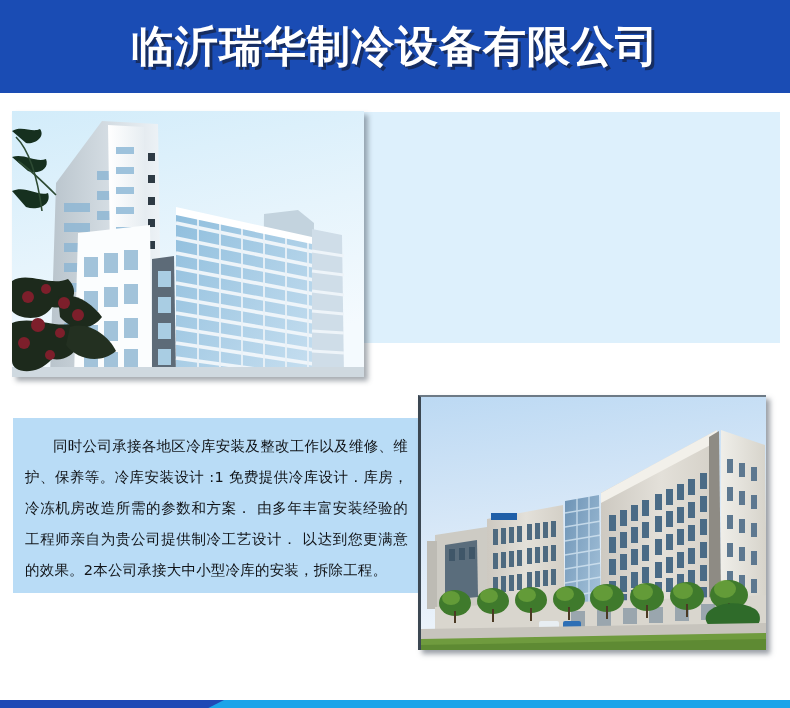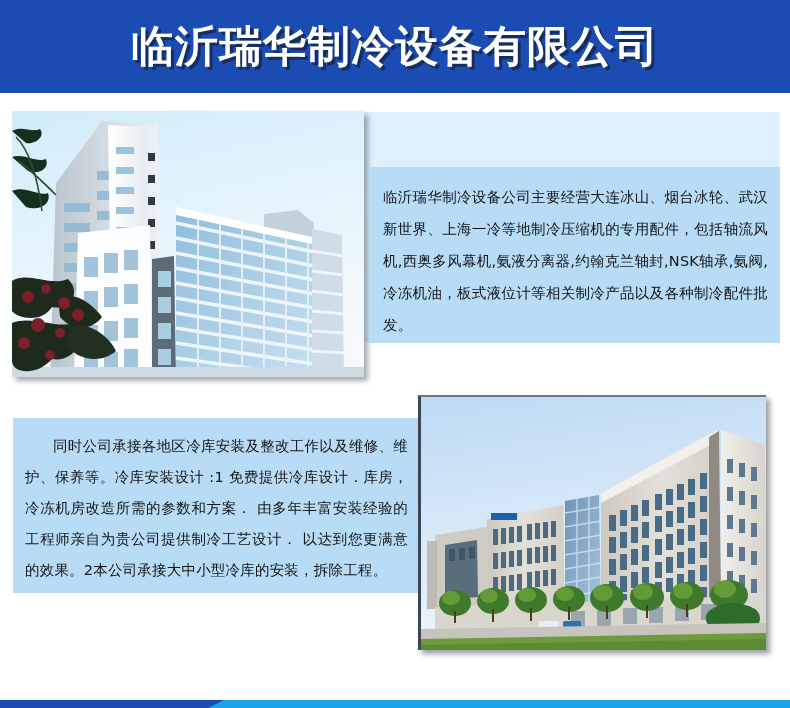--- a/index.html
+++ b/index.html
@@ -318,23 +318,20 @@
           <circle cx="38" cy="244" r="5"></circle>
           <circle cx="72" cy="230" r="5"></circle>
         </g>
         <g fill="#233021">
           <path d="M58 216 C 76 210, 96 224, 104 240 C 88 254, 64 248, 54 234 Z"></path>
         </g>
       </svg>
     </div>
   </div>
 
-  <div class="text-panel-1">
-    <div class="body-text">临沂瑞华制冷设备公司主要经营大连冰山、烟台冰轮、武汉新世界、上海一冷等地制冷压缩机的专用配件，包括轴流风机,西奥多风幕机,氨液分离器,约翰克兰轴封,NSK轴承,氨阀,冷冻机油，板式液位计等相关制冷产品以及各种制冷配件批发。</div>
-  </div>
 
   <div class="text-panel-2">
     <div class="body-text">同时公司承接各地区冷库安装及整改工作以及维修、维护、保养等。冷库安装设计 :1 免费提供冷库设计．库房，冷冻机房改造所需的参数和方案． 由多年丰富安装经验的工程师亲自为贵公司提供制冷工艺设计． 以达到您更满意的效果。2本公司承接大中小型冷库的安装，拆除工程。</div>
   </div>
 
   <div class="photo2-wrap">
     <div class="photo2">
       <svg width="348" height="255" viewBox="0 0 348 255" preserveAspectRatio="none">
         <defs>
           <linearGradient id="sky2" x1="0" y1="0" x2="0.2" y2="1">

